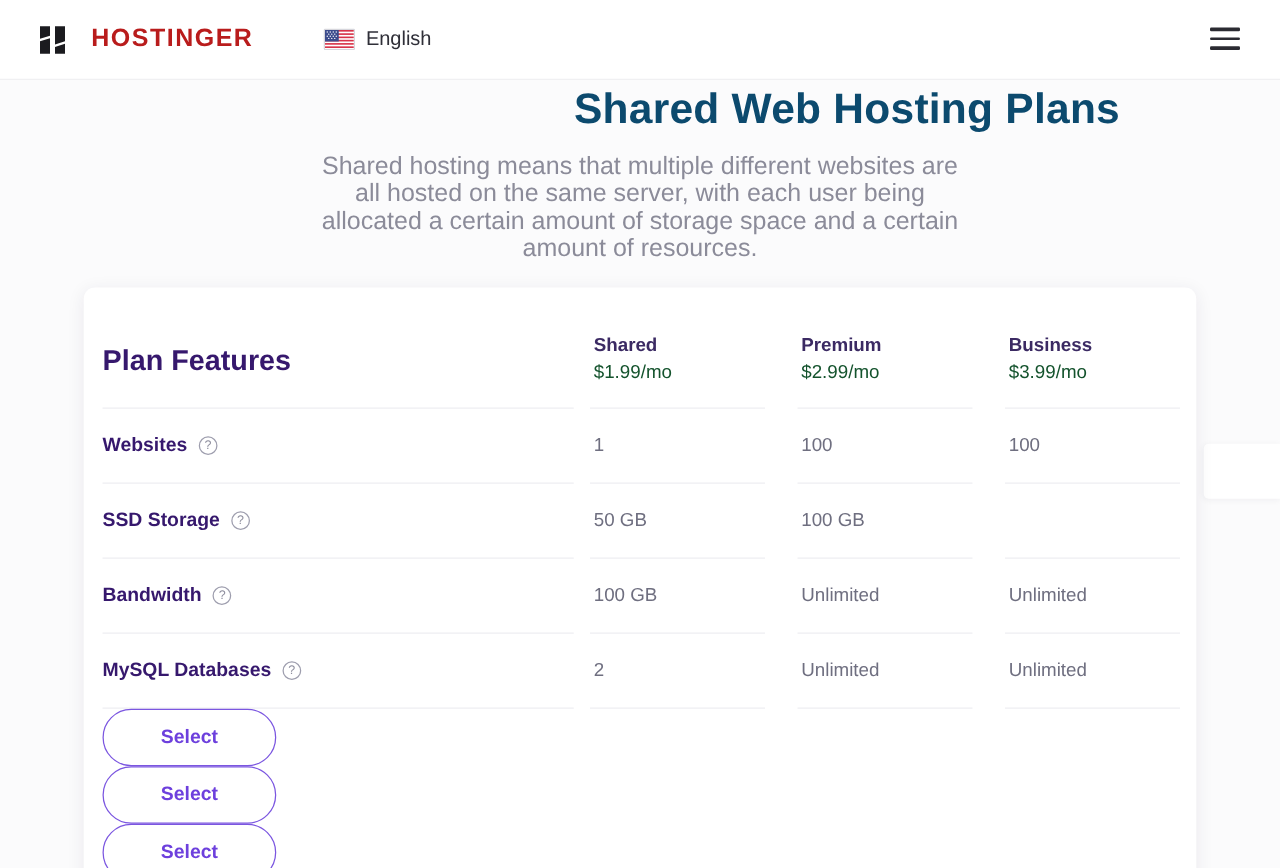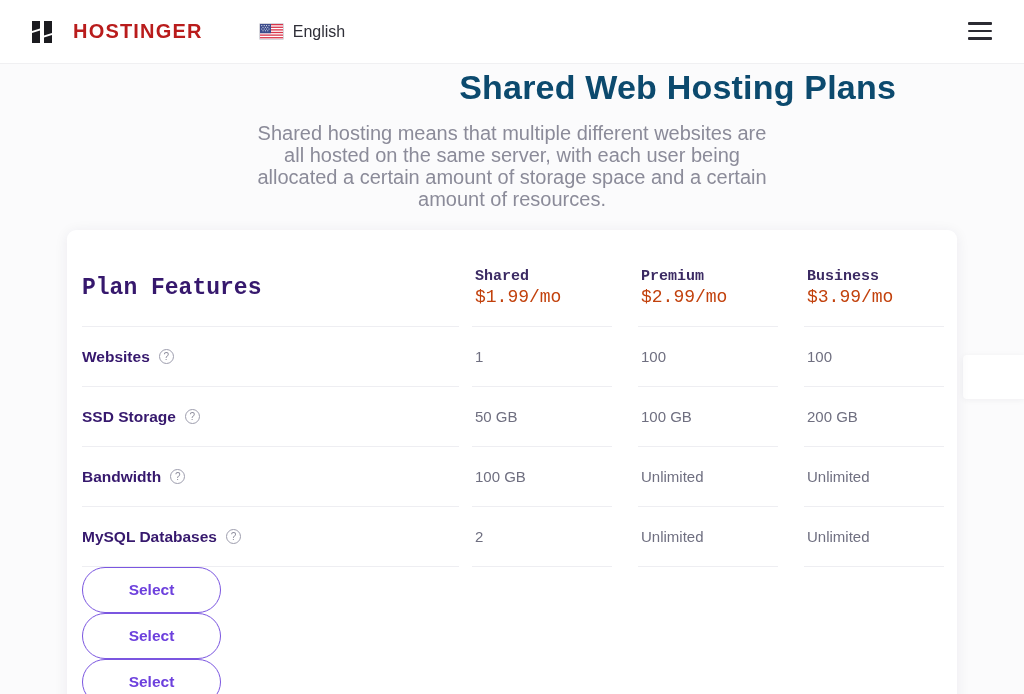--- a/index.html
+++ b/index.html
@@ -86,37 +86,37 @@
 
   .table { position:absolute; left:15px; top:0; width:875px; }
 
   .row { display:flex; position:relative; }
 
   .col-feature { width:390px; flex:none; padding-left:0; }
   .col-plan    { width:163px; flex:none; }
   .col-gap     { width:3px; flex:none; }
 
   
-  .hrow { height:96px;font-family:Liberation Mono, monospace; }
+  .hrow { height:96px; }
   .hrow .col-feature { display:flex; align-items:center; }
   .hrow .col-plan { display:flex; flex-direction:column; justify-content:center; }
 
   .features-title {
     font-size:23px; font-weight:bold;
     color:#36186d;
     padding-top:20px;
   }
   .plan-name {
     font-size:15px; font-weight:bold;
     color:#3b2a63;
     padding-top:18px;
     line-height:20px;
   }
   .plan-price {
-    font-size:18px; color:#c2410c;
+    font-size:15px; color:#14532d;
     line-height:21px;
   }
 
   
   .sep-row { display:flex; height:1px; }
   .sep { height:1px; background:#eeeef2; }
   .sep-feature { width:377px; flex:none; }
   .sep-spacer  { width:13px; flex:none; }
   .sep-plan    { width:140px; flex:none; }
   .sep-gap     { width:26px; flex:none; }
@@ -297,23 +297,20 @@
       </div>
       <div class="col-gap"></div>
       <div class="col-plan">
           <span class="cell-value">50 GB</span>
         </div>
       <div class="col-gap"></div>
       <div class="col-plan">
           <span class="cell-value">100 GB</span>
         </div>
       <div class="col-gap"></div>
-      <div class="col-plan">
-          <span class="cell-value">200 GB</span>
-        </div>
     </div>
 
     <div class="sep-row">
       <div class="sep sep-feature"></div>
         <div class="sep-spacer"></div>
       <div class="sep sep-plan"></div>
         <div class="sep-gap"></div>
       <div class="sep sep-plan"></div>
         <div class="sep-gap"></div>
       <div class="sep sep-plan"></div>

